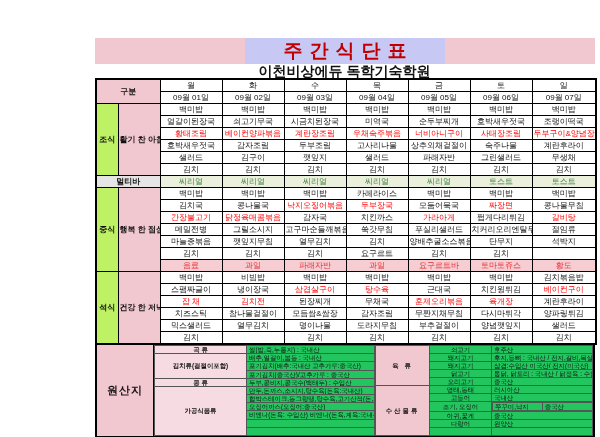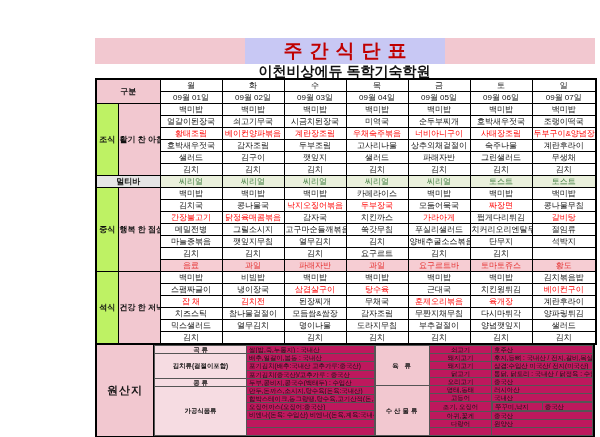--- a/index.html
+++ b/index.html
@@ -25,21 +25,21 @@
   td.hdate{font-size:8.5px;height:13px;line-height:13px;margin-top:48px;}
   td.secA{background:#bef264;font-weight:bold;font-size:9.5px;white-space:normal;line-height:11px;}
   td.secB{background:#F2C8D0;font-weight:bold;font-size:8.5px;white-space:pre-line;line-height:10px;}
   td.mc{background:#fff;}
   td.dt{border-top:1px dotted #aaaaaa;}
   td.red{color:#FF0000;font-weight:normal;}
   td.snack{background:#EAF0DC;color:#3E7C3E;}
   td.snackLab{background:#e5e5e5;font-weight:bold;font-size:8.5px;}
   td.dessert{background:#F6CDD3;color:#E53030;}
   
-  .origin-wrap{display:flex;width:500px;box-sizing:border-box;border:2px solid #000;border-top:none;background:#be185d;}
+  .origin-wrap{display:flex;width:500px;box-sizing:border-box;border:2px solid #000;border-top:none;background:#22c55e;}
   .origin-label{width:62px;background:#F2C8D0;display:flex;align-items:center;justify-content:center;
     font-weight:bold;font-size:11px;letter-spacing:1px;border-right:1px solid #000;}
   table.otab{border-collapse:collapse;table-layout:fixed;}
   table.otab td{
     border:1px solid #555;padding:0 2px;height:7px;line-height:7px;
     font-size:6.4px;white-space:nowrap;overflow:hidden;vertical-align:middle;
   }
   td.ocat{background:#F6DCE2;font-weight:bold;text-align:center;}
   td.oval{text-align:left;}
   td.ogrp{background:#F2C8D0;font-weight:bold;text-align:center;font-size:7.5px;letter-spacing:2px;}

